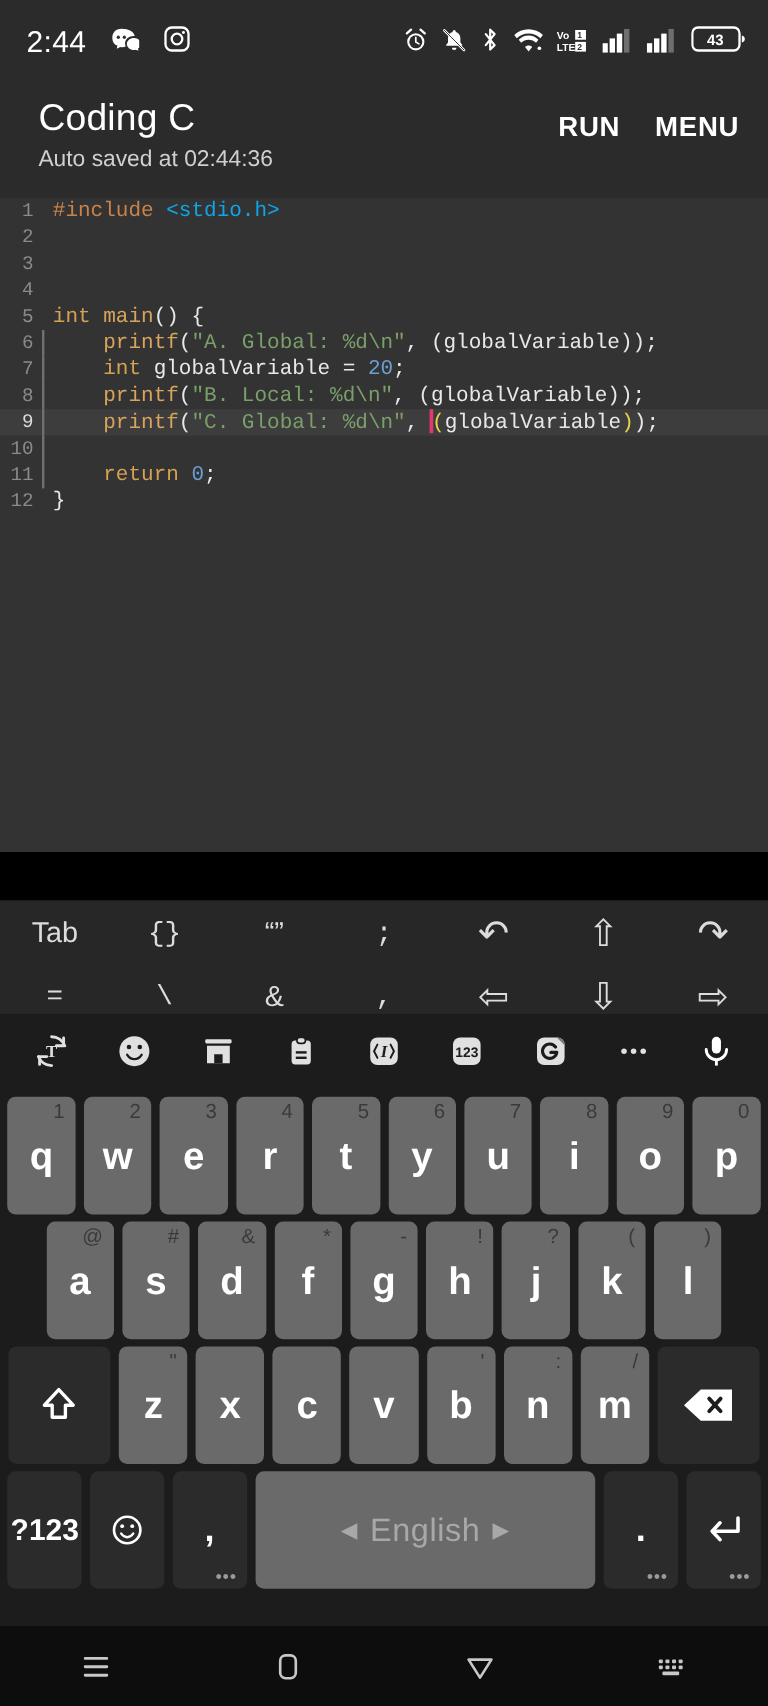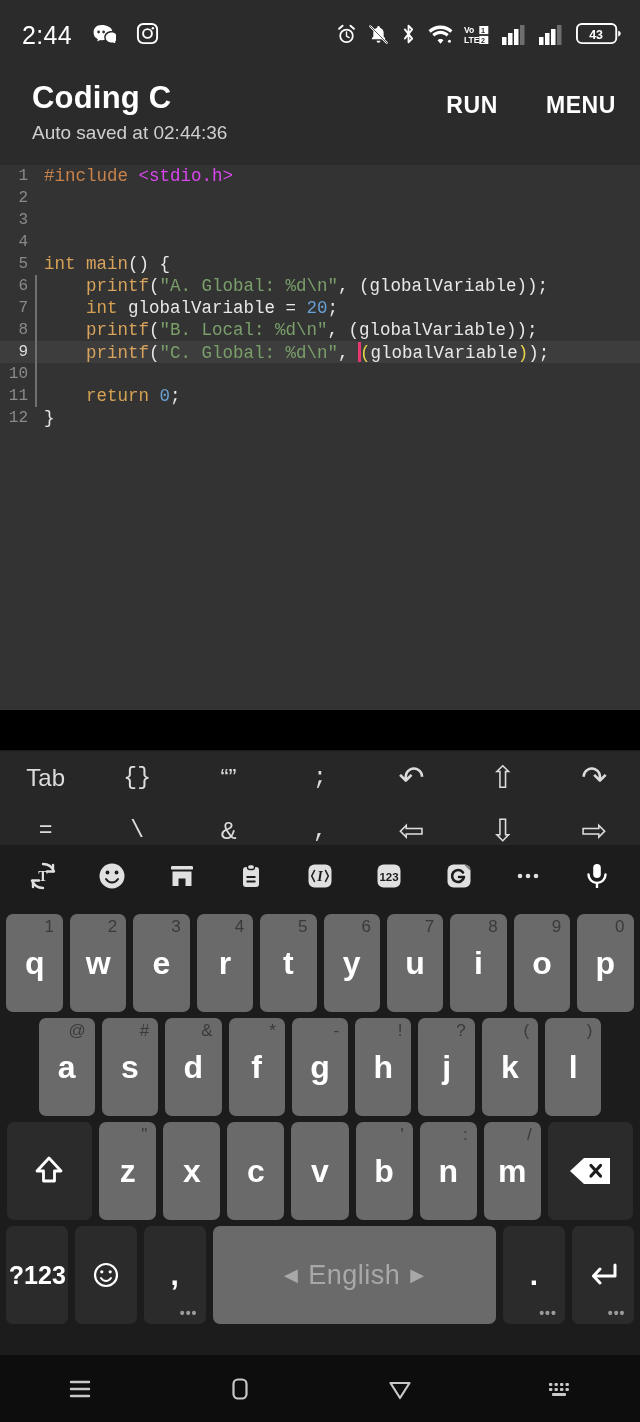--- a/index.html
+++ b/index.html
@@ -21,24 +21,24 @@
   .sb-right{ margin-left:auto; display:flex; align-items:flex-end; gap:11px; }
   .sb-ico{ display:block; }
 
   
   #app-header{
     height:95px; background:#2b2b2b;
     display:flex; align-items:flex-start; padding:8px 24px 0 32px;
     position:relative;
   }
   .hdr-texts{ display:flex; flex-direction:column; }
-  .app-title{ font-size:31px; font-weight:700; letter-spacing:.2px; line-height:40px; }
+  .app-title{ font-size:31px; font-weight:400; letter-spacing:.2px; line-height:40px; }
   .app-sub{ font-size:19px; color:#cfcfcf; line-height:26px; margin-top:2px; }
   .hdr-actions{
-    margin-left:auto; display:flex; align-items:center; gap:48px;
+    margin-left:auto; display:flex; align-items:center; gap:29px;
     padding-top:14px;
   }
   .hdr-btn{
     font-size:23px; font-weight:700; letter-spacing:.6px;
     color:#fff; background:none; border:none;
     font-family:"Liberation Sans", sans-serif; cursor:pointer;
   }
 
   
   #editor{
@@ -59,21 +59,21 @@
   .code-line.active .ln{ color:#dcdcdc; }
   .guide{ flex:0 0 12px; width:12px; height:22px; position:relative; }
   .guide.on::before{
     content:""; position:absolute; left:5px; top:0; bottom:0;
     width:2px; background:#707070;
   }
   .src{ padding-left:2px; }
 
   
   .t-pre{ color:#c9834a; }
-  .t-inc{ color:#d946ef; }
+  .t-inc{ color:#0ea5e9; }
   .t-kw{ color:#d5a253; }
   .t-fn{ color:#d8a35c; }
   .t-num{ color:#6a9fd4; }
   .t-str{ color:#7a9f6a; }
   .t-txt{ color:#e8e8e8; }
   .t-match{ color:#e8d44a; }
   .caret{
     display:inline-block; width:3px; height:20px; background:#e8376f;
     vertical-align:-4px; margin:0 -1px;
   }

